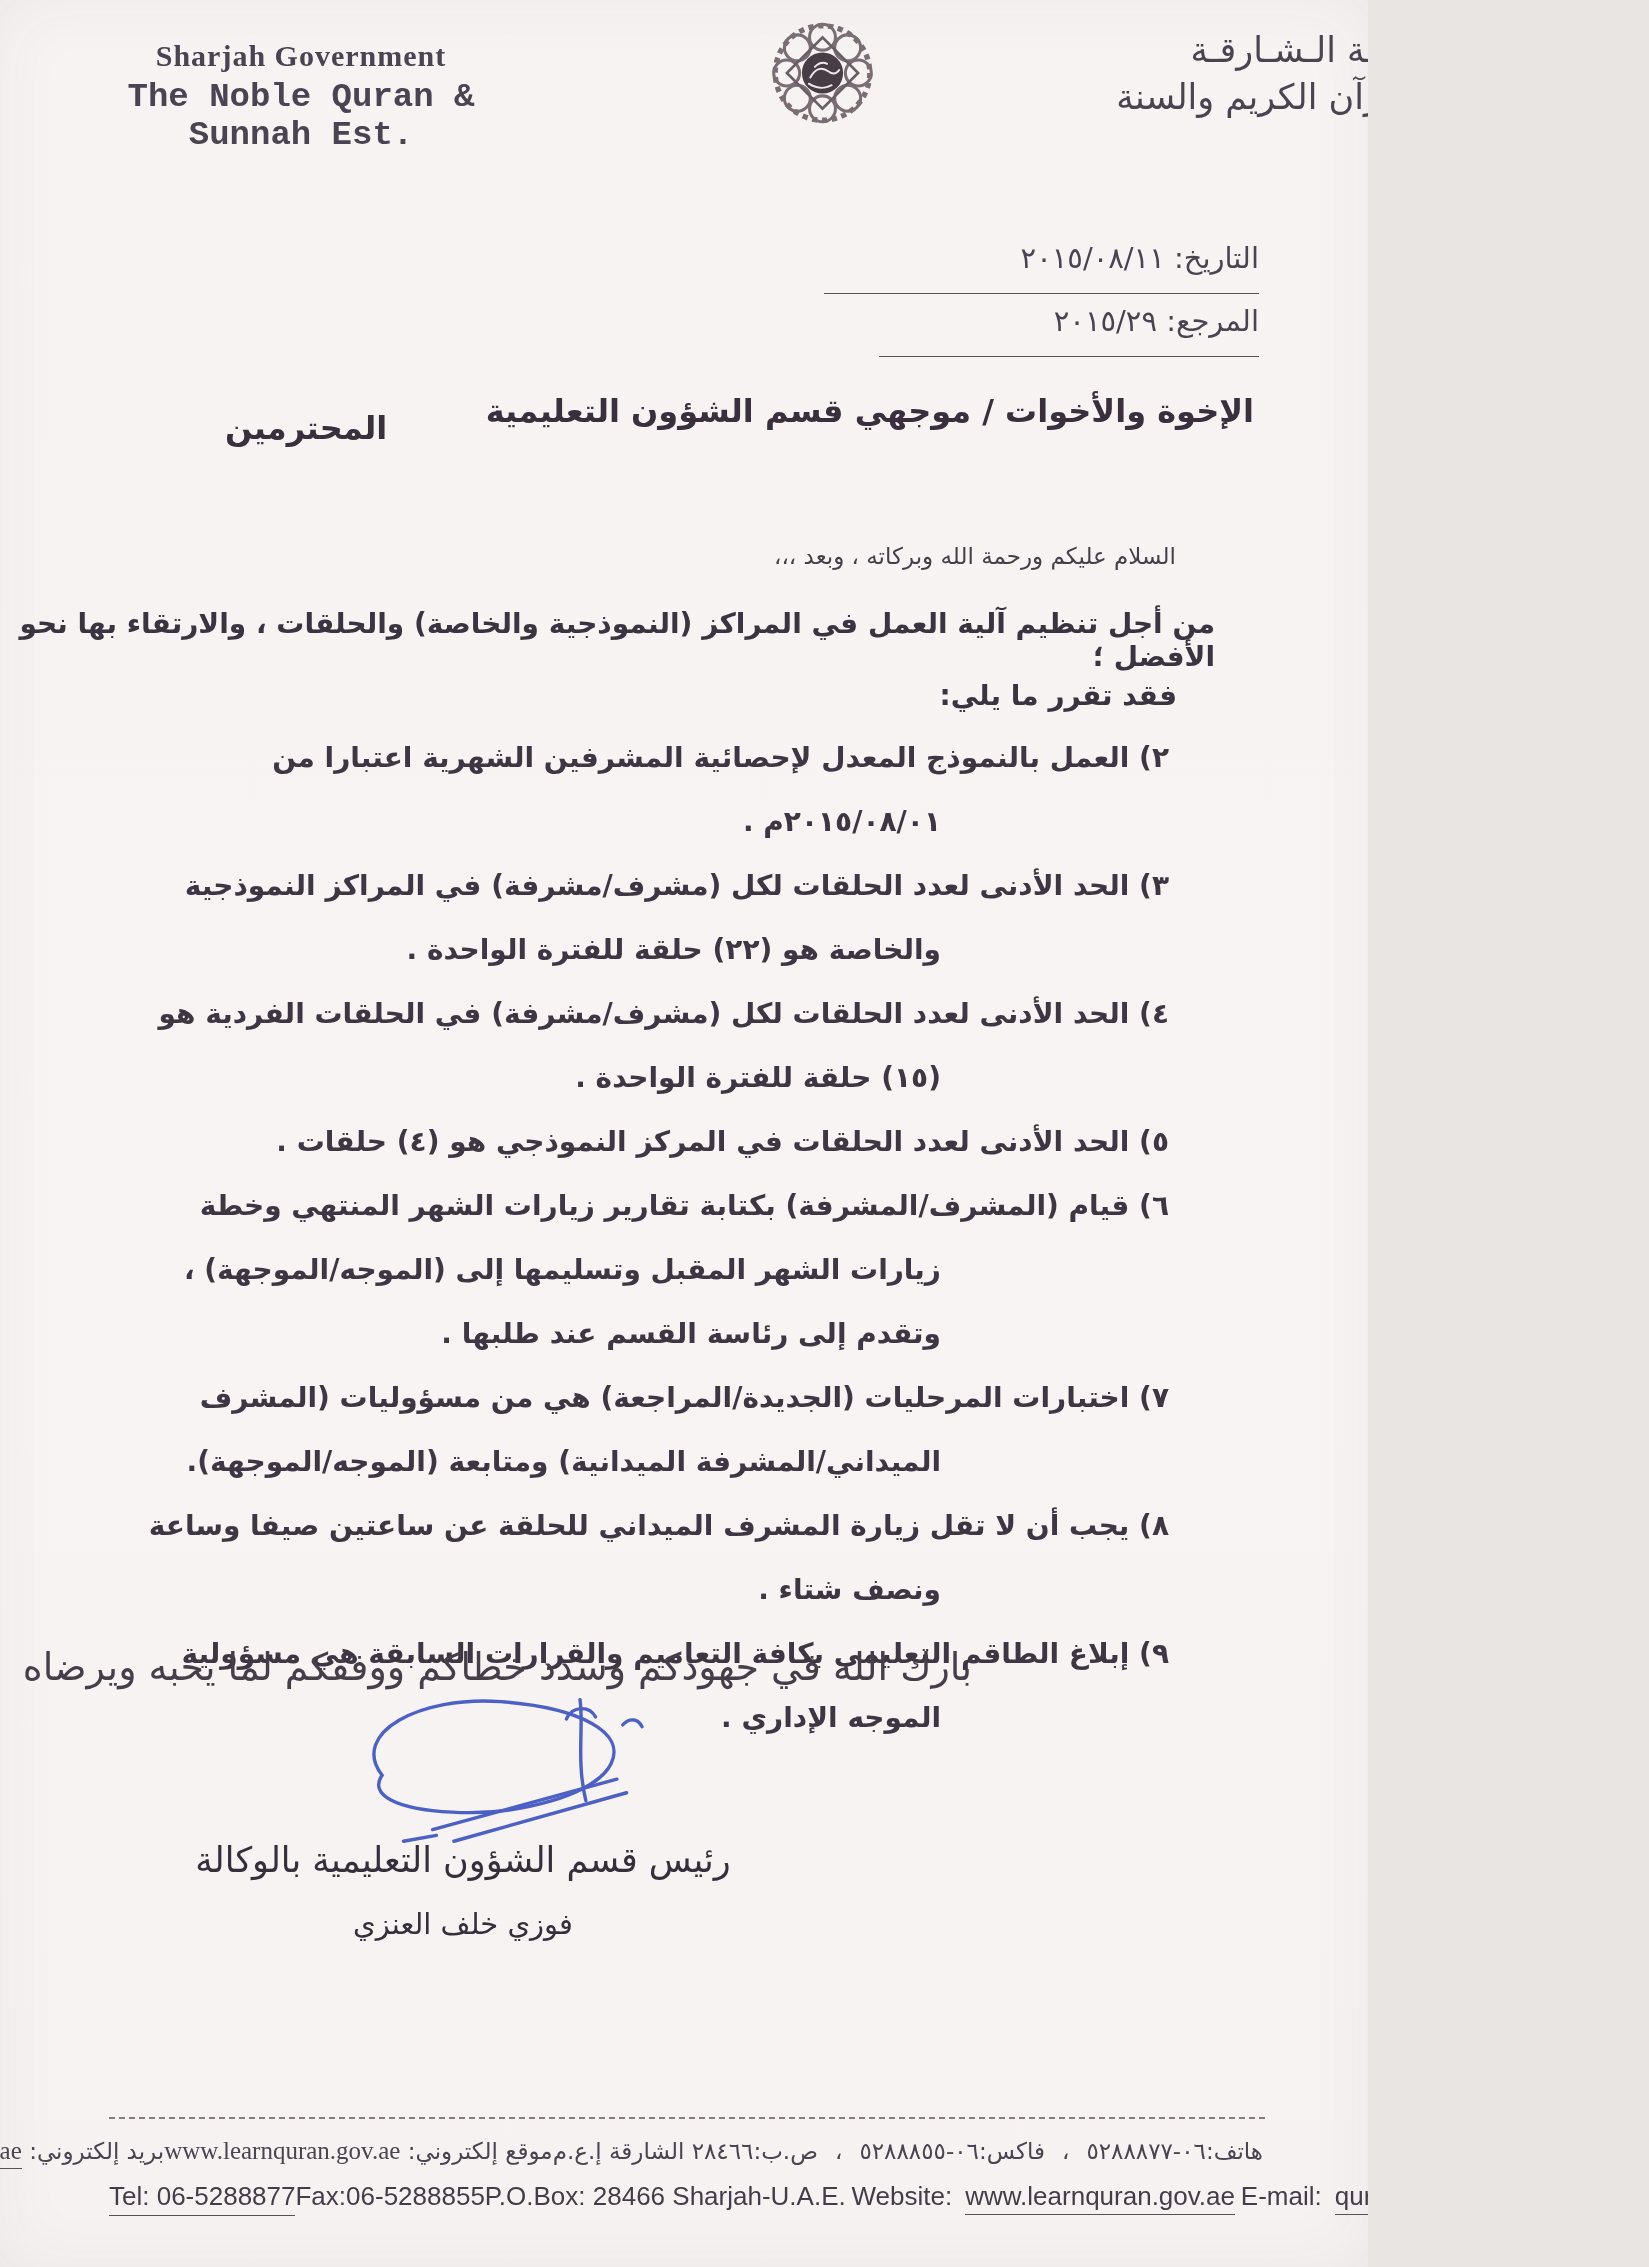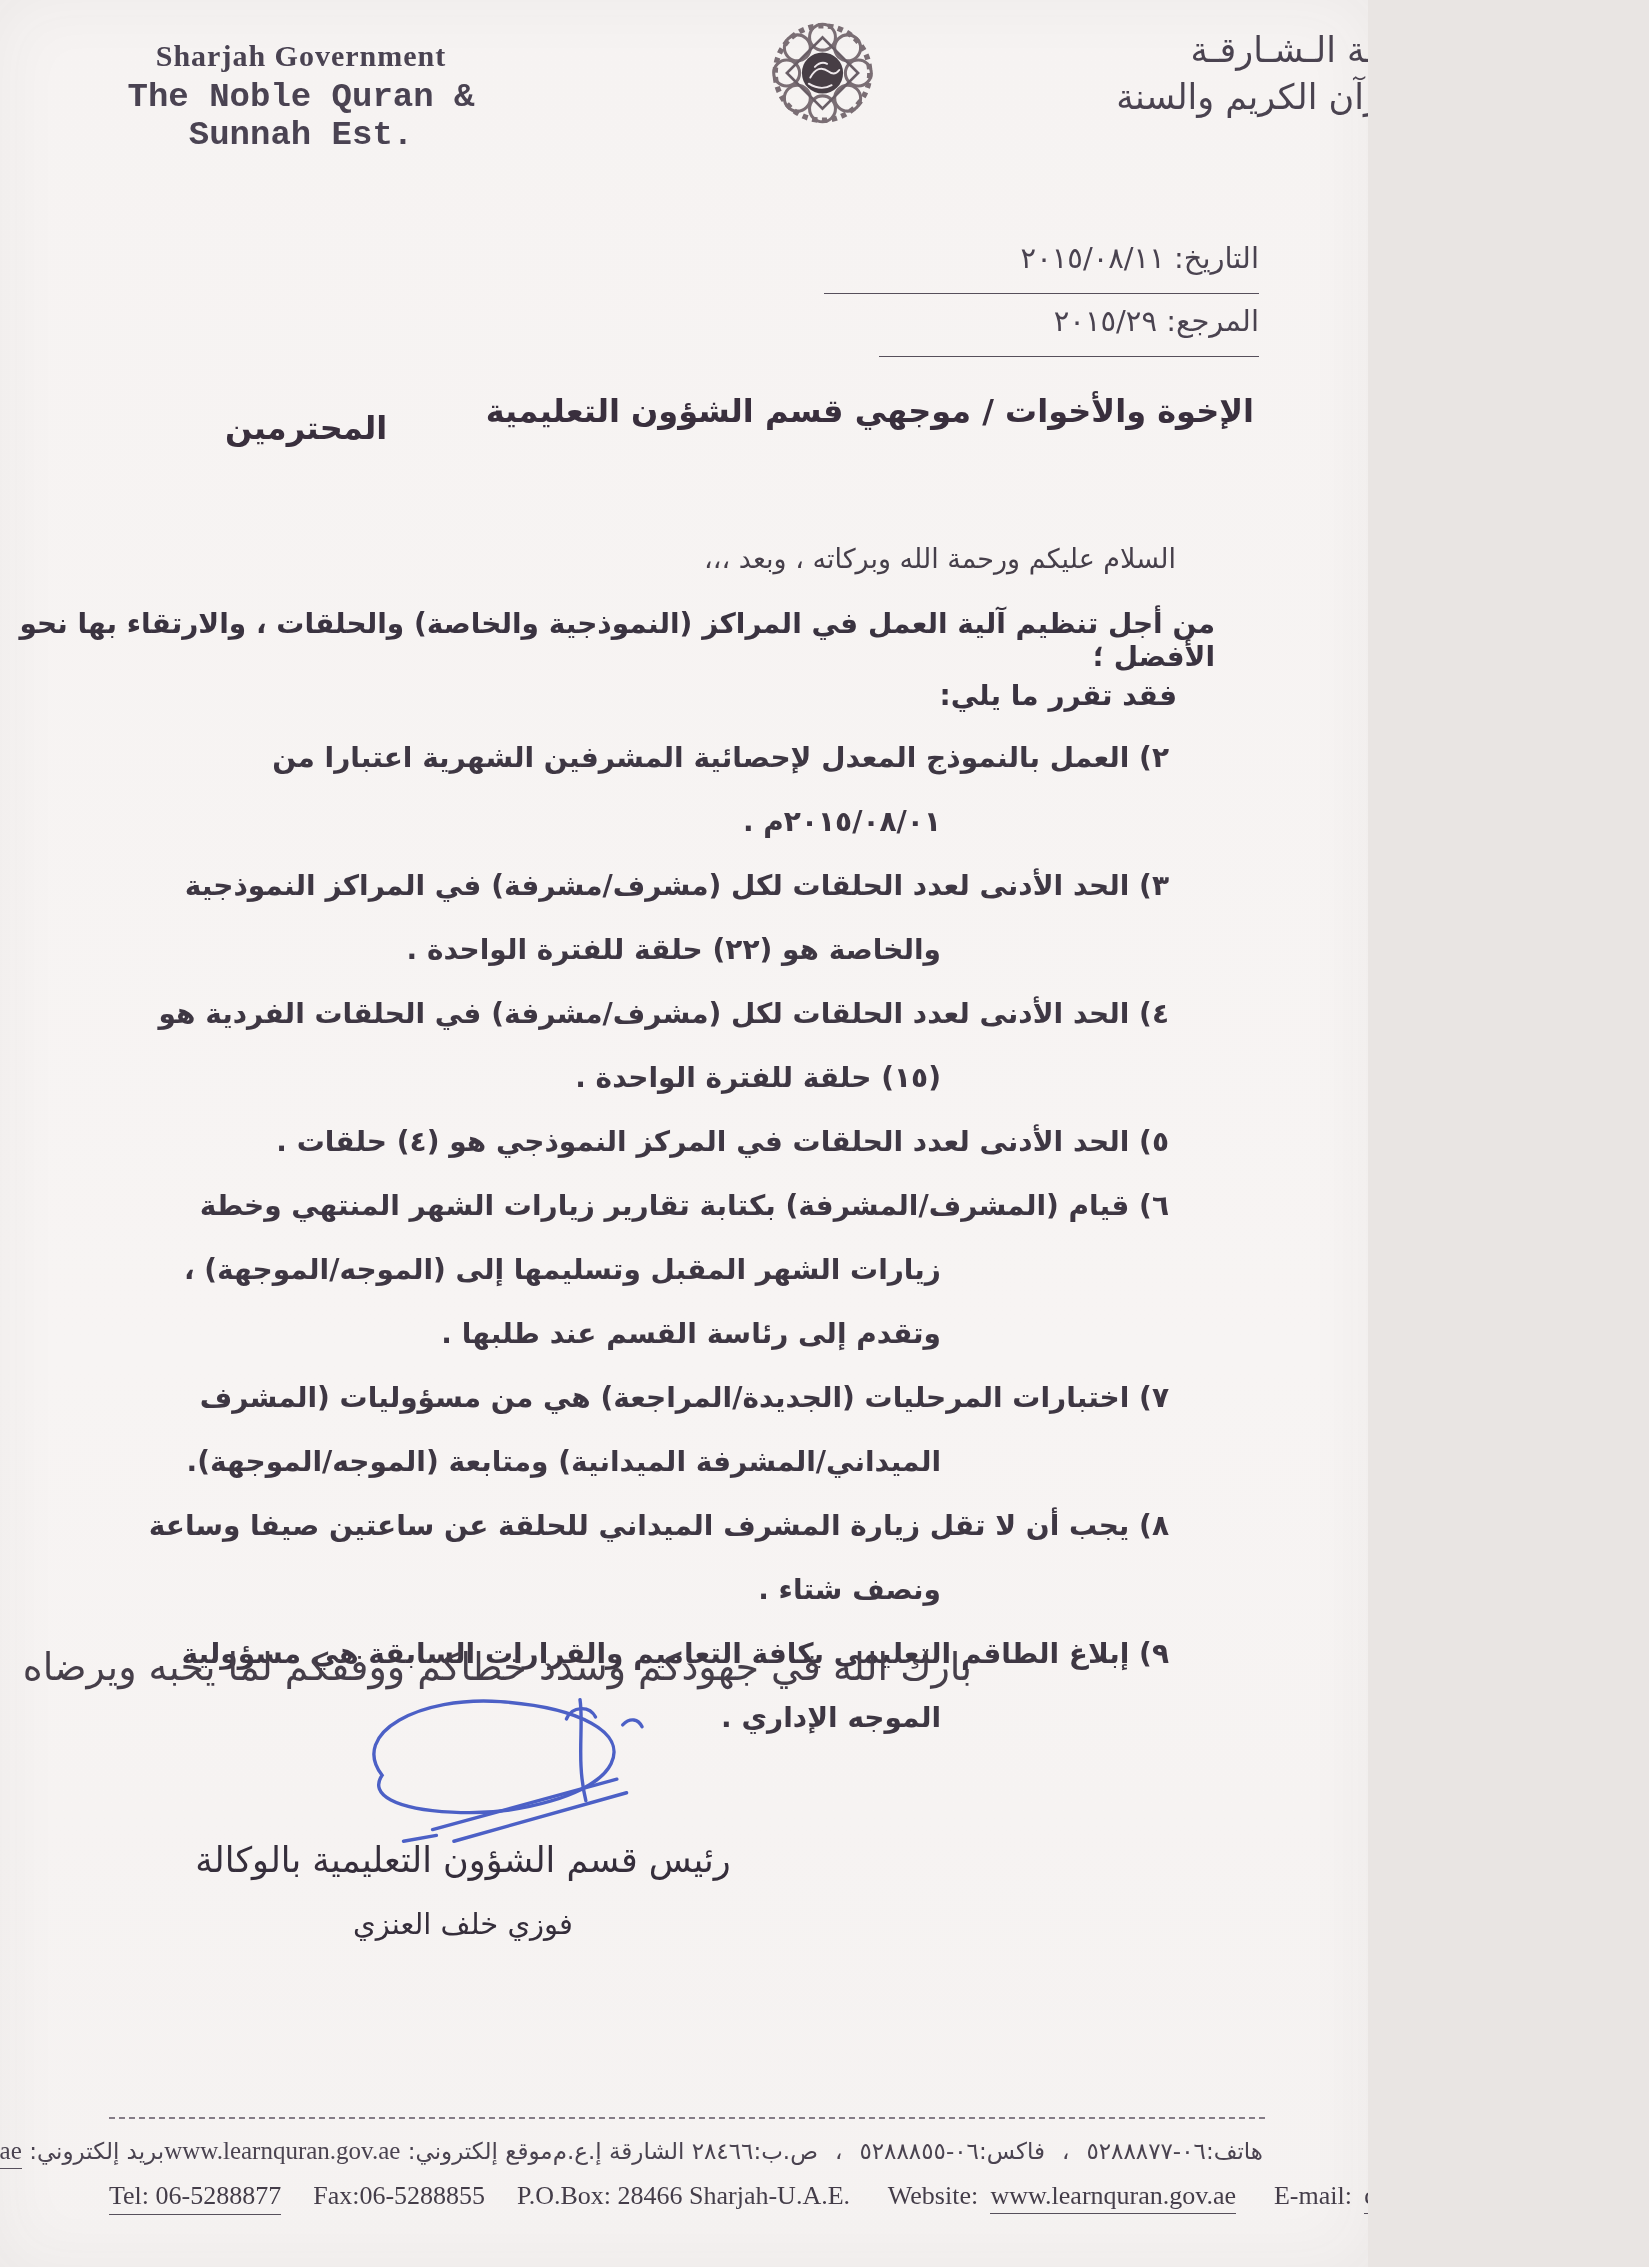--- a/index.html
+++ b/index.html
@@ -18,21 +18,21 @@
             color:#4a4350; font-size:35px; line-height:47px; }
   
   .meta { position:absolute; right:109px; top:241px; direction:rtl; font-size:29px; color:#4a4350; }
   .meta .row { border-bottom:1.9px solid #564f5b; padding-bottom:18px; margin-bottom:9.7px; text-align:right; }
   .meta .row.date { width:435px; }
   .meta .row.ref  { width:380px; }
   
   .addressee { position:absolute; right:114px; top:392px; direction:rtl; font-weight:700; font-size:32px; color:#392f3d; }
   .honorific { position:absolute; left:225px; top:409px; direction:rtl; font-weight:700; font-size:32px; color:#392f3d; }
   
-  .salutation { position:absolute; right:192px; top:543px; direction:rtl; font-size:27px; }
+  .salutation { position:absolute; right:192px; top:543px; direction:rtl; font-size:23px; }
   .intro { position:absolute; right:153px; top:607px; direction:rtl; font-size:28px; font-weight:700; color:#3a3340; }
   .lead  { position:absolute; right:191px; top:679px; direction:rtl; font-size:28px; font-weight:700; color:#3a3340; }
   .items { position:absolute; right:199px; left:124px; top:726px; direction:rtl;
            font-size:28px; font-weight:700; color:#3e3743; line-height:64px; }
   .item  { padding-right:228px; text-indent:-228px; }
   .dua   { position:absolute; right:396px; top:1645px; direction:rtl; font-size:38px; }
   
   .sig-svg  { position:absolute; left:289px; top:1685px; width:388px; height:167px; }
   .sig-block{ position:absolute; left:161px; top:1840px; width:604px; text-align:center; direction:rtl;
               font-weight:400; color:#352e3b; }
@@ -42,21 +42,21 @@
   .sep { position:absolute; left:109px; right:103px; top:2117px; height:0; border-top:2.9px dashed #847b86; }
   .ftr-ar { position:absolute; left:144px; right:105px; top:2137px; direction:rtl;
             display:flex; justify-content:space-between; align-items:baseline;
             font-size:23px; color:#4a4350; white-space:nowrap; }
   .ftr-ar .latin { font-family:"Liberation Serif",serif; font-size:25px; }
   .num { direction:ltr; unicode-bidi:embed; display:inline-block; }
   .u { border-bottom:1.9px solid #57505c; padding-bottom:2.9px; }
   .gap-s { margin:0 9.7px; }
   .ftr-en { position:absolute; left:109px; right:103px; top:2181px;
             display:flex; justify-content:space-between; align-items:baseline;
-            font-family:Liberation Serif, serif; font-size:26px; color:#443d49; white-space:nowrap;gap:32px; }
+            font-family:Liberation Sans, sans-serif; font-size:26px; color:#443d49; white-space:nowrap; }
   .ftr-en .grp > span { margin-left:5.8px; }
 </style>
 </head>
 <body>
 
 <div class="page">
 
   <div class="hdr-en">
     <div class="l1">Sharjah Government</div>
     <div class="l2">The Noble Quran &amp; Sunnah Est.</div>

